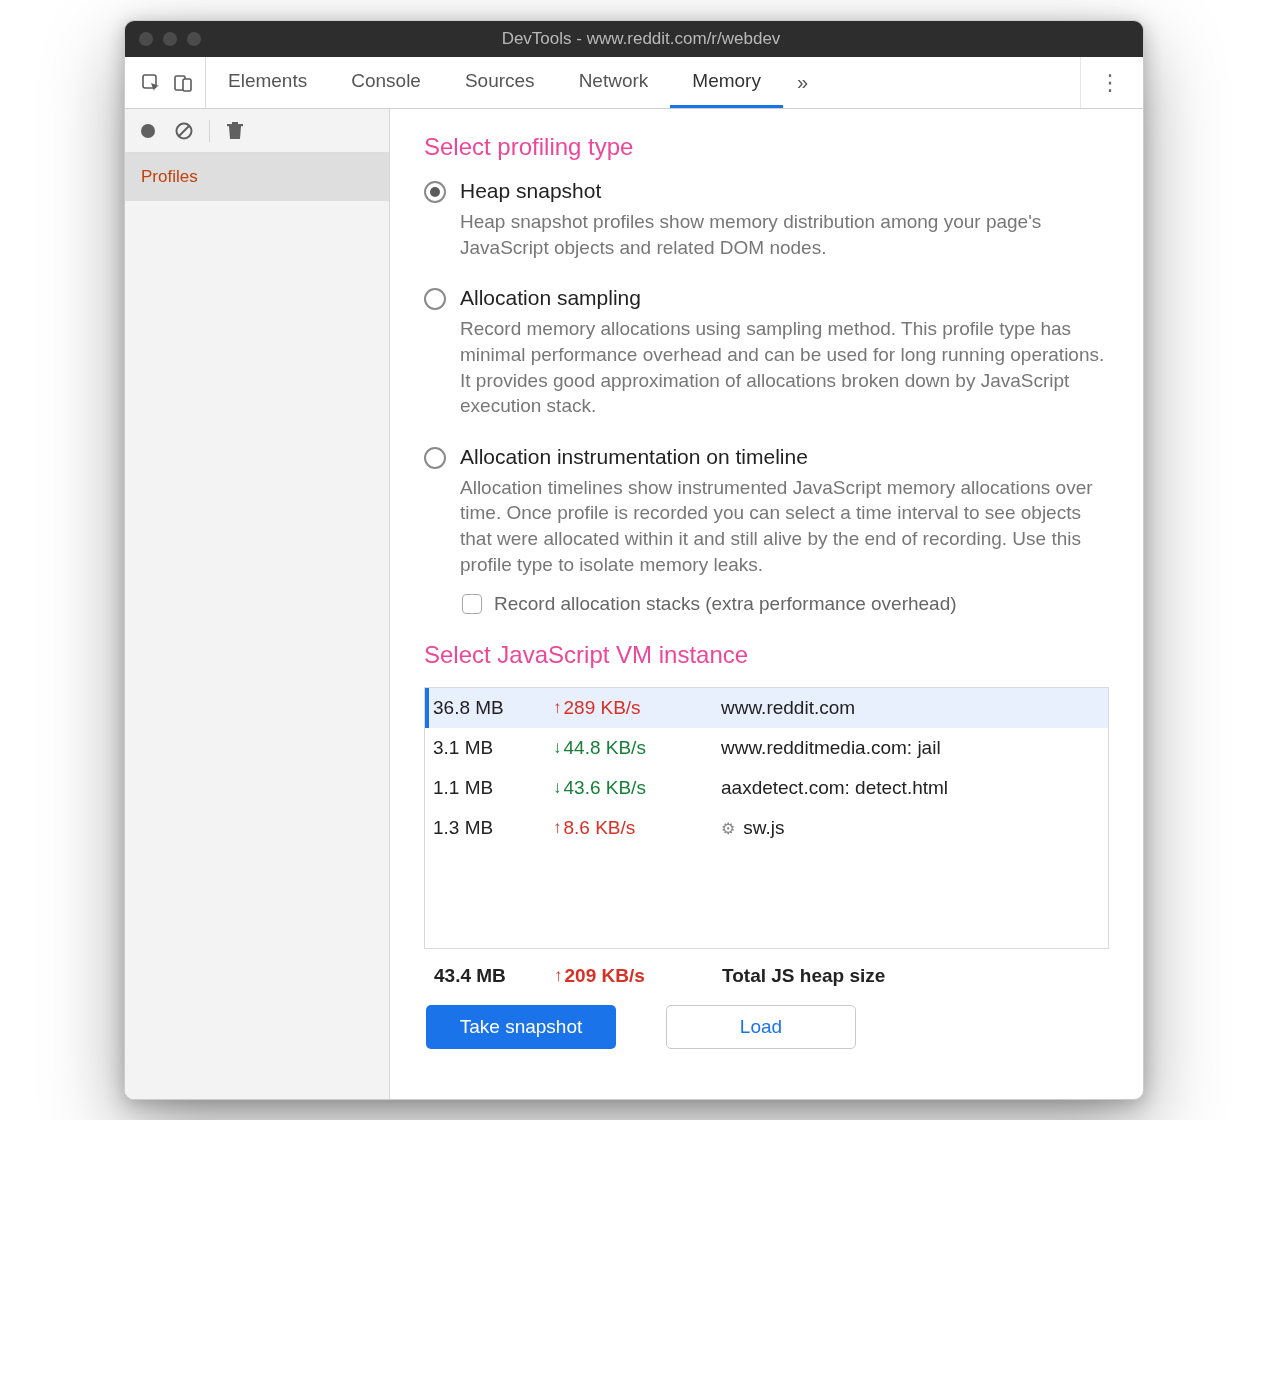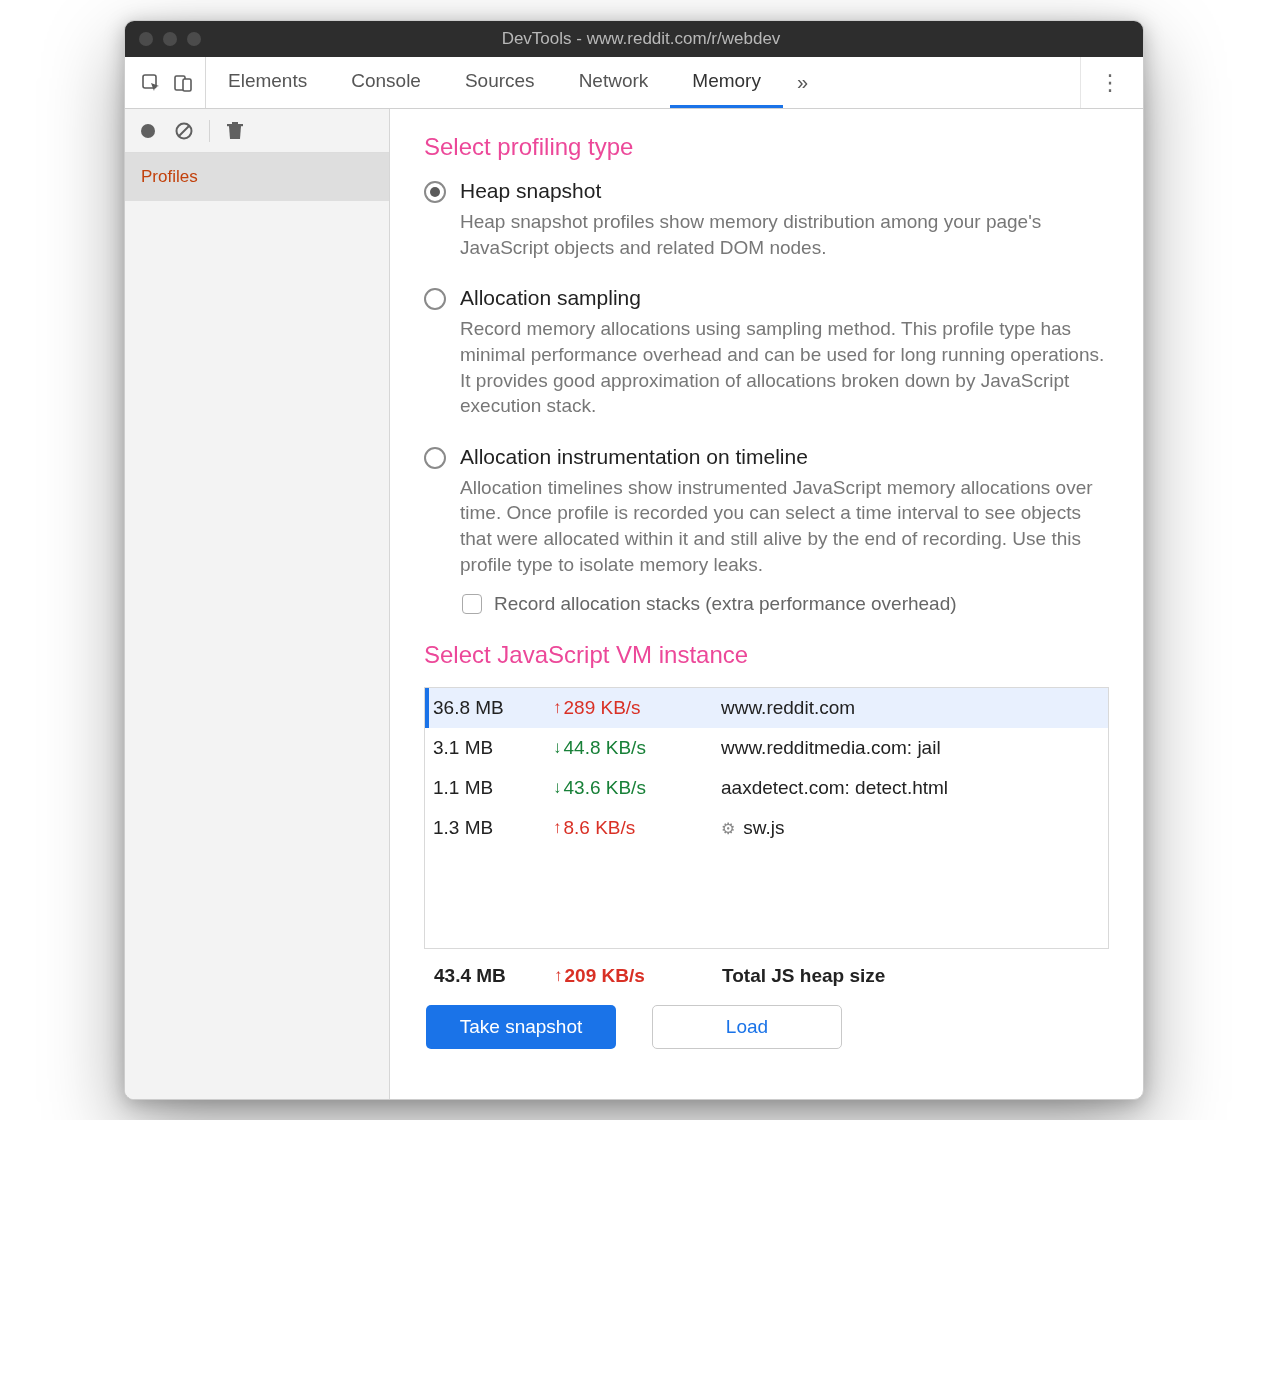--- a/index.html
+++ b/index.html
@@ -63,21 +63,21 @@
   .vm-row.selected { background:#e8f0fe; border-left:4px solid #1a73e8; padding-left:4px;}
   .vm-size { width:120px; text-align:left; padding-right:14px; font-size:19px; color:#222;}
   .vm-rate { width:150px; font-size:19px; font-weight:500; display:flex; align-items:center; gap:2px;}
   .vm-rate.up { color:#d93025; }
   .vm-rate.down { color:#188038; }
   .vm-name { font-size:19px; color:#222; padding-left:18px; display:flex; align-items:center; gap:8px;}
   .vm-spacer { height:100px; }
   .total-row { display:flex; align-items:center; padding:16px 10px 18px;}
   .total-row .vm-size, .total-row .vm-rate { font-weight:700;}
   .total-row .vm-name { font-weight:700; }
-  .actions { display:flex; gap:22px; padding:0 2px;align-items:center;}
+  .actions { display:flex; gap:36px; padding:0 2px;align-items:center;}
   .btn { height:44px; border-radius:5px; font-size:19px; font-weight:500; cursor:pointer; display:flex; align-items:center; justify-content:center; padding:0 28px;}
   .btn-primary { background:#1a73e8; color:#fff; border:none; min-width:190px;}
   .btn-secondary { background:#fff; color:#1a73e8; border:1px solid #c9c9c9; min-width:190px;margin-left:14px;}
   .arrow { font-weight:900; font-size:17px; }
   .gear-icon { color:#888; font-size:16px;}
 </style>
 </head>
 <body>
 
 <div class="window">

